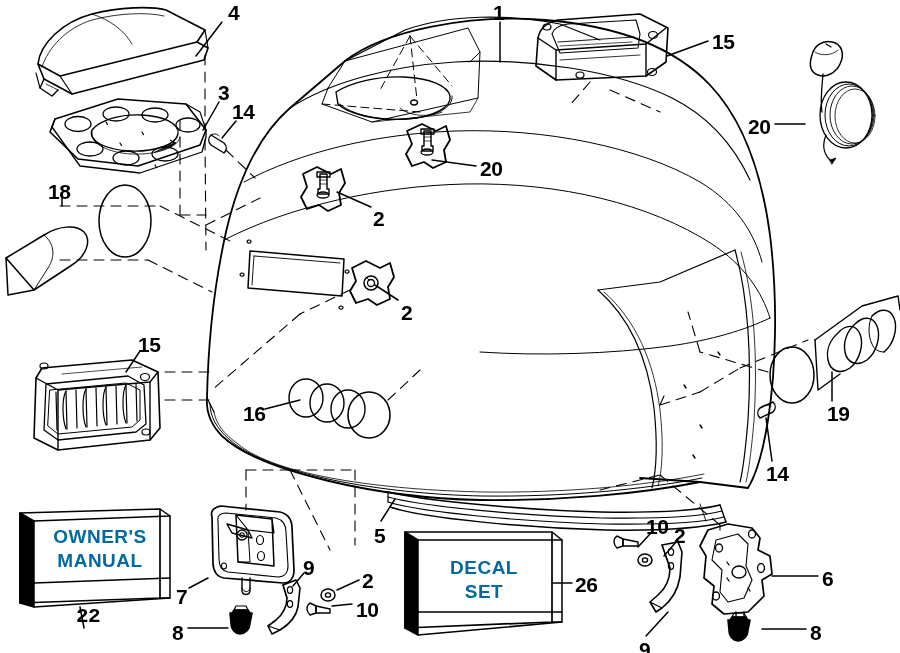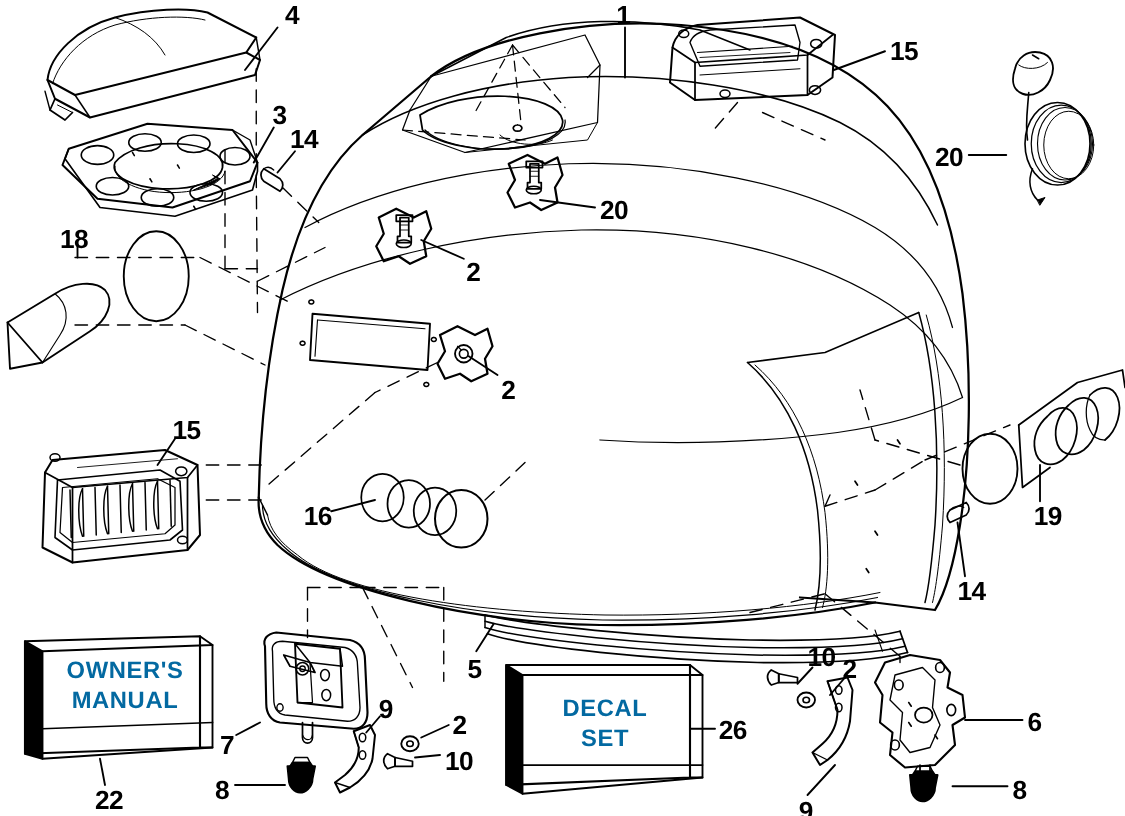--- a/index.html
+++ b/index.html
@@ -500,21 +500,21 @@
       <div class="cal" style="left: 138px; top: 334px;">15</div>
       <div class="cal" style="left: 243px; top: 403px;">16</div>
       <div class="cal" style="left: 827px; top: 403px;">19</div>
       <div class="cal" style="left: 766px; top: 463px;">14</div>
       <div class="cal" style="left: 374px; top: 525px;">5</div>
       <div class="cal" style="left: 303px; top: 557px;">9</div>
       <div class="cal" style="left: 176px; top: 586px;">7</div>
       <div class="cal" style="left: 362px; top: 570px;">2</div>
       <div class="cal" style="left: 356px; top: 599px;">10</div>
       <div class="cal" style="left: 172px; top: 622px;">8</div>
-      <div class="cal" style="left: 76px; top: 630px;">22</div>
+      <div class="cal" style="left: 76px; top: 606px; font-family: Liberation Mono, monospace;">22</div>
       <div class="cal" style="left: 575px; top: 574px;">26</div>
       <div class="cal" style="left: 646px; top: 516px;">10</div>
       <div class="cal" style="left: 674px; top: 525px;">2</div>
       <div class="cal" style="left: 822px; top: 568px;">6</div>
       <div class="cal" style="left: 639px; top: 639px;">9</div>
       <div class="cal" style="left: 810px; top: 622px;">8</div>
     </div>
 <div id="textblock-layer">
       <div class="boxlabel" style="left: 36px; top: 525px; width: 128px; height: 50px;">OWNER'S
 MANUAL</div>

